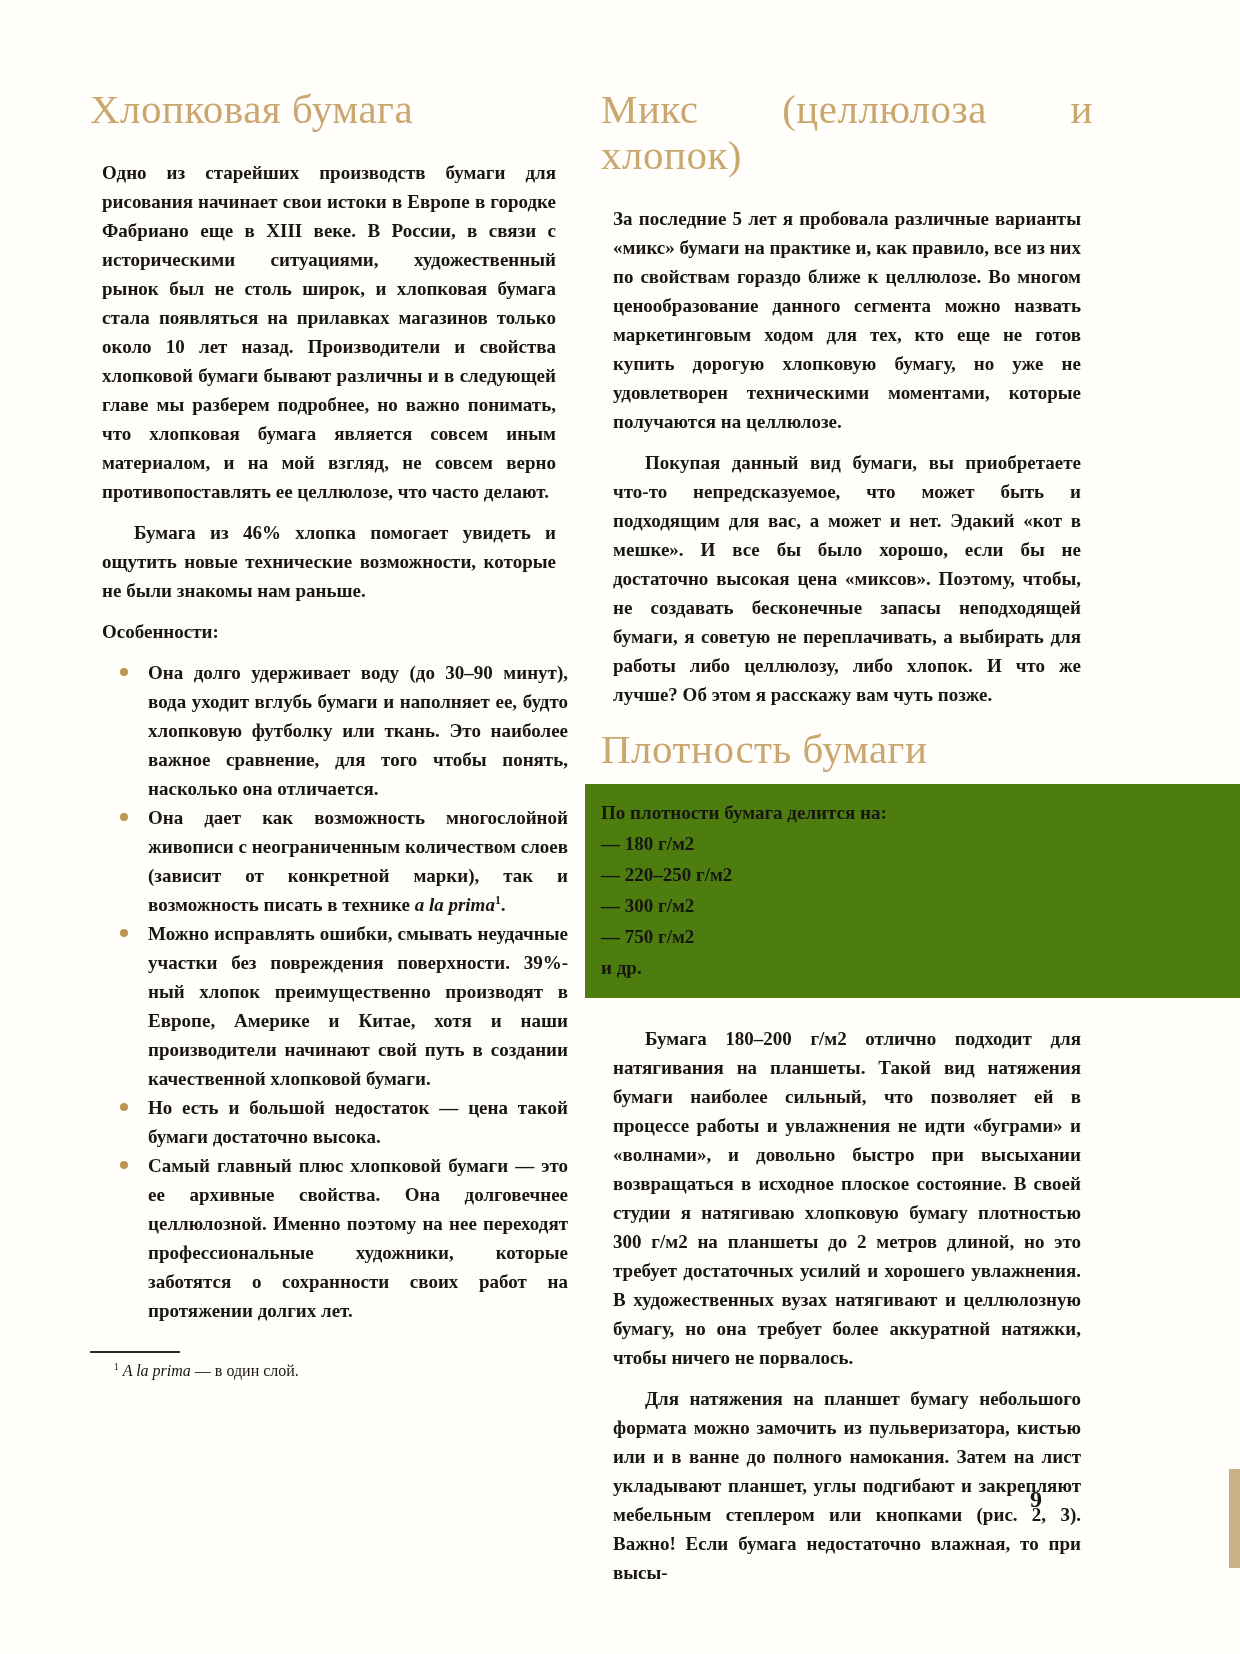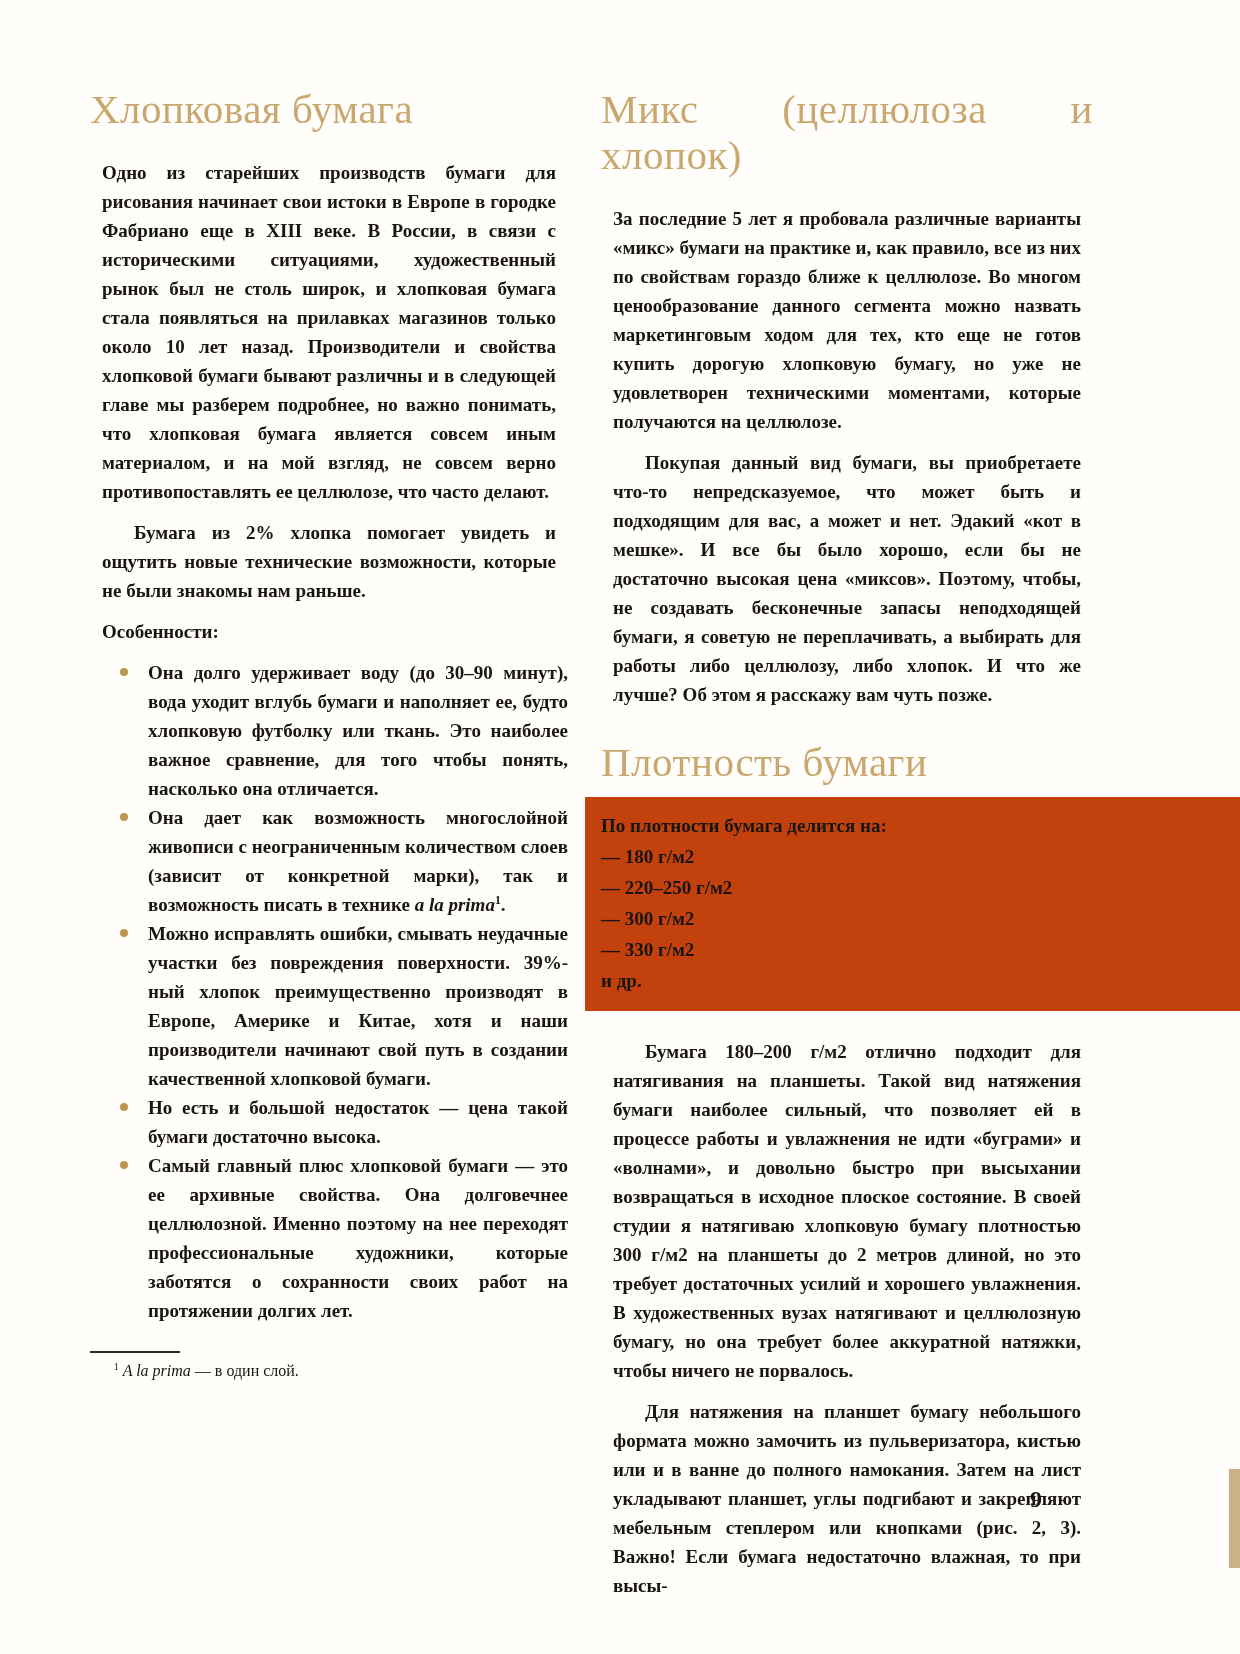--- a/index.html
+++ b/index.html
@@ -20,21 +20,21 @@
 
   .heading {
     font-family: "Liberation Serif", serif;
     font-weight: 400;
     font-size: 41px;
     line-height: 46px;
     color: #c9a76e;
     letter-spacing: 0.5px;
     margin: 0 0 26px 0;
   }
-  .heading2 { margin-top: 30px; margin-bottom: 12px; }
+  .heading2 { margin-top: 17px; margin-bottom: 12px; }
 
   .body-text {
     font-size: 19px;
     line-height: 29px;
     font-weight: 700;
     text-align: justify;
   }
   p.para { margin: 12px; }
   .indent { text-indent: 32px; }
   .mt { margin-top: 15px; }
@@ -55,21 +55,21 @@
     margin-top: 26px;
     font-size: 16px;
     line-height: 21px;
     font-weight: 400;
     text-align: left;
   }
   .footnote-rule { width: 90px; border-top: 2px solid #2b2b2b; margin: 0 0 7px 0; }
   .footnote-text { margin: 0 0 0 24px; }
 
   .density-box {
-    background: #c2410c;
+    background: #4d7c0f;
     margin: 8px -147px 26px -16px;
     padding: 13px 30px 15px 16px;
     font-size: 19px;
     line-height: 31px;
     font-weight: 700;
     text-align: left;
   }
   .density-item { margin: 0; }
 
   .page-number {
@@ -91,21 +91,21 @@
 </style>
 </head>
 <body>
 
 <div class="page">
 
   <div class="col col-left body-text">
     <h1 class="heading">Хлопковая бумага</h1>
 
     <p class="para">Одно из старейших производств бумаги для рисования начинает свои истоки в Европе в городке Фабриано еще в XIII веке. В России, в связи с историческими ситуациями, художественный рынок был не столь широк, и хлопковая бумага стала появляться на прилавках магазинов только около 10 лет назад. Производители и свойства хлопковой бумаги бывают различны и в следующей главе мы разберем подробнее, но важно понимать, что хлопковая бумага является совсем иным материалом, и на мой взгляд, не совсем верно противопоставлять ее целлюлозе, что часто делают.</p>
-    <p class="para indent mt">Бумага из 2% хлопка помогает увидеть и ощутить новые технические возможности, которые не были знакомы нам раньше.</p>
+    <p class="para indent mt">Бумага из 46% хлопка помогает увидеть и ощутить новые технические возможности, которые не были знакомы нам раньше.</p>
 
     <p class="para features-label">Особенности:</p>
 
     <ul class="bullet-list">
       <li class="bullet-item">
         <span class="dot"></span>
         <span>Она долго удерживает воду (до 30–90 минут), вода уходит вглубь бумаги и наполняет ее, будто хлопковую футболку или ткань. Это наиболее важное сравнение, для того чтобы понять, насколько она отличается.</span>
       </li>
       <li class="bullet-item">
         <span class="dot"></span>
@@ -137,21 +137,21 @@
     <p class="para">За последние 5 лет я пробовала различные варианты «микс» бумаги на практике и, как правило, все из них по свойствам гораздо ближе к целлюлозе. Во многом ценообразование данного сегмента можно назвать маркетинговым ходом для тех, кто еще не готов купить дорогую хлопковую бумагу, но уже не удовлетворен техническими моментами, которые получаются на целлюлозе.</p>
     <p class="para indent mt">Покупая данный вид бумаги, вы приобретаете что-то непредсказуемое, что может быть и подходящим для вас, а может и нет. Эдакий «кот в мешке». И все бы было хорошо, если бы не достаточно высокая цена «миксов». Поэтому, чтобы, не создавать бесконечные запасы неподходящей бумаги, я советую не переплачивать, а выбирать для работы либо целлюлозу, либо хлопок. И что же лучше? Об этом я расскажу вам чуть позже.</p>
 
     <h1 class="heading heading2">Плотность бумаги</h1>
 
     <div class="density-box">
       <p class="density-item"><strong>По плотности</strong><span> бумага делится на:</span></p>
       <p class="density-item">— 180 г/м2</p>
       <p class="density-item">— 220–250 г/м2</p>
       <p class="density-item">— 300 г/м2</p>
-      <p class="density-item">— 330 г/м2</p>
+      <p class="density-item">— 750 г/м2</p>
       <p class="density-item">и др.</p>
     </div>
 
     <p class="para indent">Бумага 180–200 г/м2 отлично подходит для натягивания на планшеты. Такой вид натяжения бумаги наиболее сильный, что позволяет ей в процессе работы и увлажнения не идти «буграми» и «волнами», и довольно быстро при высыхании возвращаться в исходное плоское состояние. В своей студии я натягиваю хлопковую бумагу плотностью 300 г/м2 на планшеты до 2 метров длиной, но это требует достаточных усилий и хорошего увлажнения. В художественных вузах натягивают и целлюлозную бумагу, но она требует более аккуратной натяжки, чтобы ничего не порвалось.</p>
     <p class="para indent mt">Для натяжения на планшет бумагу небольшого формата можно замочить из пульверизатора, кистью или и в ванне до полного намокания. Затем на лист укладывают планшет, углы подгибают и закрепляют мебельным степлером или кнопками (рис. 2, 3). Важно! Если бумага недостаточно влажная, то при высы-</p>
   </div>
 
   <div class="page-number">9</div>
   <div class="edge-tab"></div>
 

